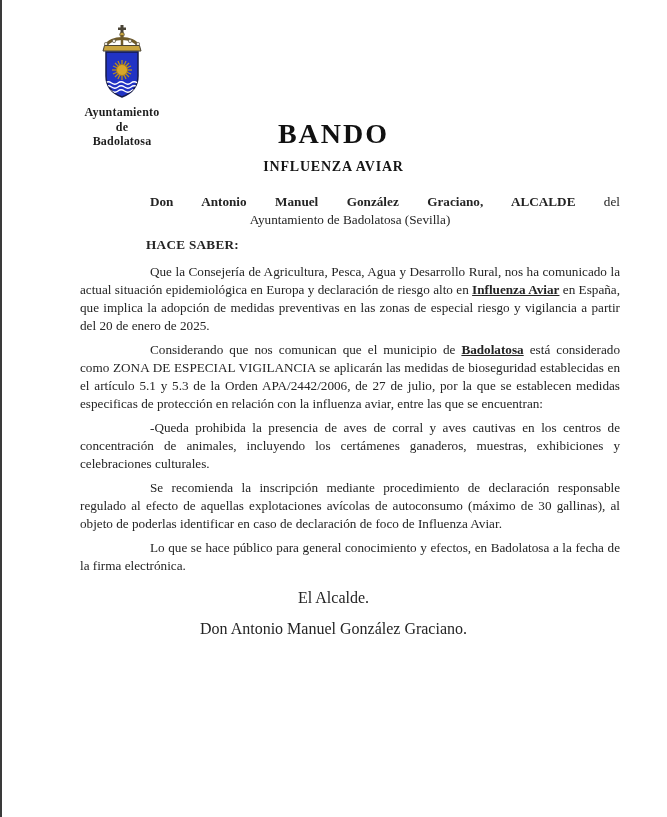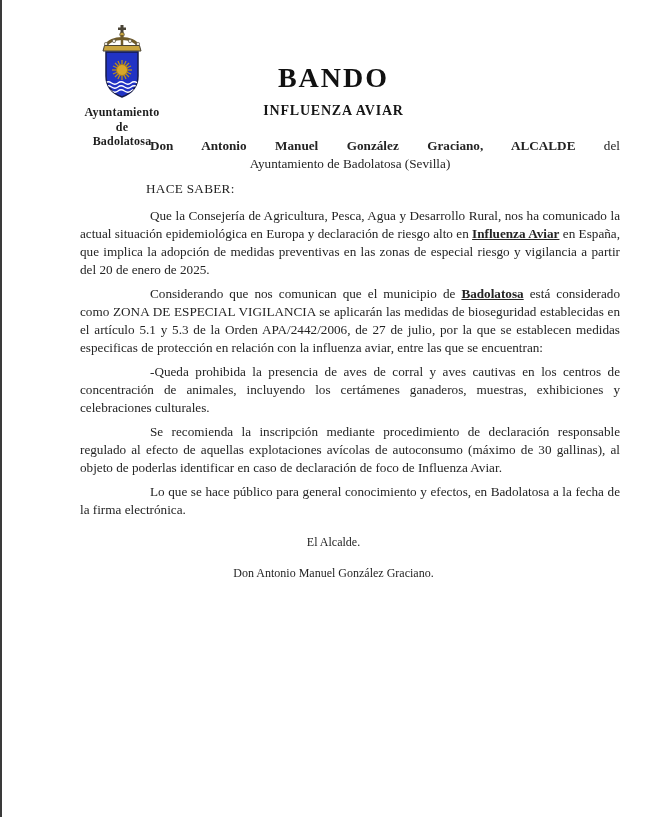--- a/index.html
+++ b/index.html
@@ -28,21 +28,21 @@
   }
   .letterhead svg { display: block; margin: 0 auto 6px auto; }
   .muni-name {
     font-weight: bold;
     font-size: 12px;
     line-height: 14.5px;
     color: #1e1e1e;
     letter-spacing: 0.2px;
   }
   
-  .content { padding-top: 64px; }
+  .content { padding-top: 120px; }
   .doc-title {
     margin: 0;
     text-align: center;
     font-size: 28px;
     line-height: 28px;
     font-weight: bold;
     letter-spacing: 2px;
     color: #111111;
   }
   .doc-subtitle {
@@ -65,30 +65,30 @@
   .intro-line1 {
     text-indent: 70px;
     text-align: justify;
     text-align-last: justify;
     margin-bottom: 0 !important;
   }
   .intro-line2 { text-align: center; }
   .hace {
     margin: 7px 0 9px 0 !important;
     padding-left: 66px;
-    font-weight: normal;
+    font-weight: bold;
     letter-spacing: 0.3px;
     text-align: left;
   }
   .bold { font-weight: bold; margin-top: 42px; }
   .em-bu { font-weight: bold; text-decoration: underline; }
   .signature {
     margin-top: 14px;
     text-align: center;
-    font-size: 12px;
+    font-size: 16px;
     line-height: 18px;
   }
   .signature p { margin: 0 0 13px 0; }
 </style>
 </head>
 <body>
 
 <div class="page">
 
   <div class="scan-edge"></div>

